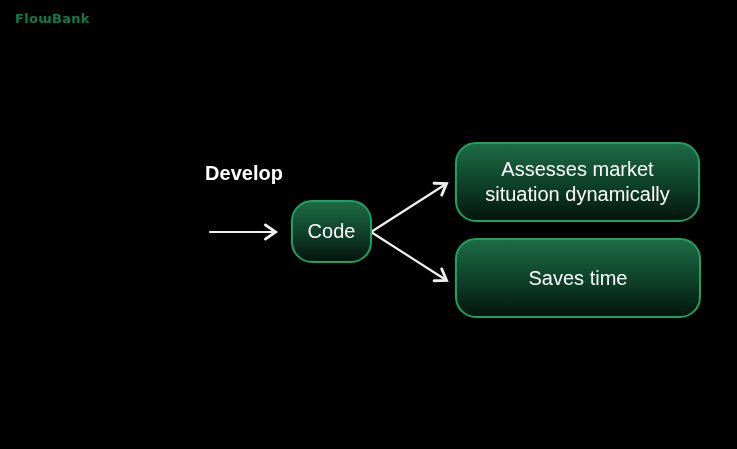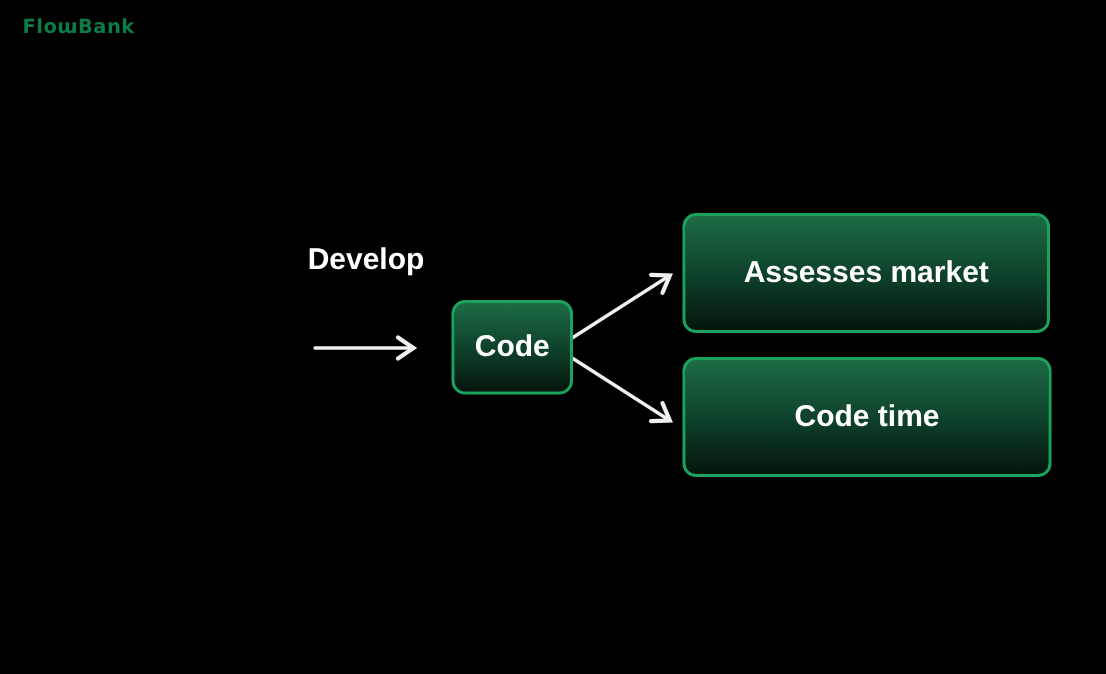--- a/index.html
+++ b/index.html
@@ -45,37 +45,37 @@
     width: 92px;
     text-align: center;
     color: var(--label-text, #fff);
     font-size: 20px;
     font-weight: 700;
   }
   .node {
     position: absolute;
     box-sizing: border-box;
     border: 2px solid var(--node-border, #1aa25e);
-    border-radius: 9px;
+    border-radius: 21px;
     background: linear-gradient(180deg,
       var(--node-fill-top, #1d6b45) 0%,
       var(--node-fill-mid, #0d3f28) 55%,
       var(--node-fill-bottom, #04150d) 100%);
     color: var(--node-text, #fff);
-    font-weight: 700;
+    font-weight: 400;
     font-size: 20px;
     line-height: 25px;
     display: flex;
     flex-direction: column;
     align-items: center;
     justify-content: center;
     text-align: center;
   }
   .node-programmer { left: 37px;  top: 200px; width: 168px; height: 62px; }
-  .node-code       { left: 301px; top: 200px; width: 81px;  height: 63px; }
+  .node-code       { left: 291px; top: 200px; width: 81px;  height: 63px; }
   .node-assesses   { left: 455px; top: 142px; width: 245px; height: 80px; }
   .node-saves      { left: 455px; top: 238px; width: 246px; height: 80px; }
 </style>
 </head>
 <body>
 
 <div class="canvas">
 
   <div class="logo">FloɯBank</div>
 
@@ -92,19 +92,20 @@
 
   <div class="edge-label">Develop</div>
 
 
   <div class="node node-code">
     <span>Code</span>
   </div>
 
   <div class="node node-assesses">
     <span>Assesses market</span>
+    <span>situation dynamically</span>
   </div>
 
   <div class="node node-saves">
-    <span>Code time</span>
+    <span>Saves time</span>
   </div>
 
 </div>
 
 </body></html>

